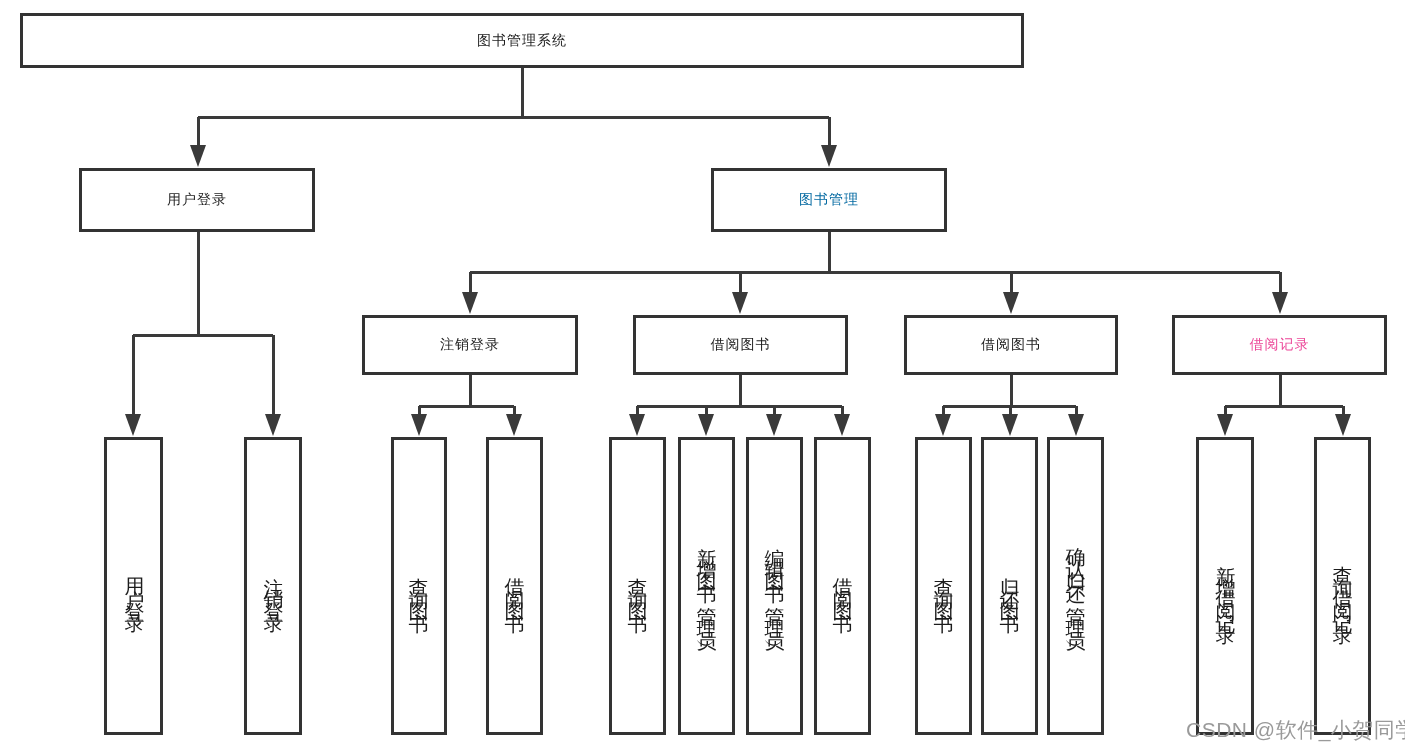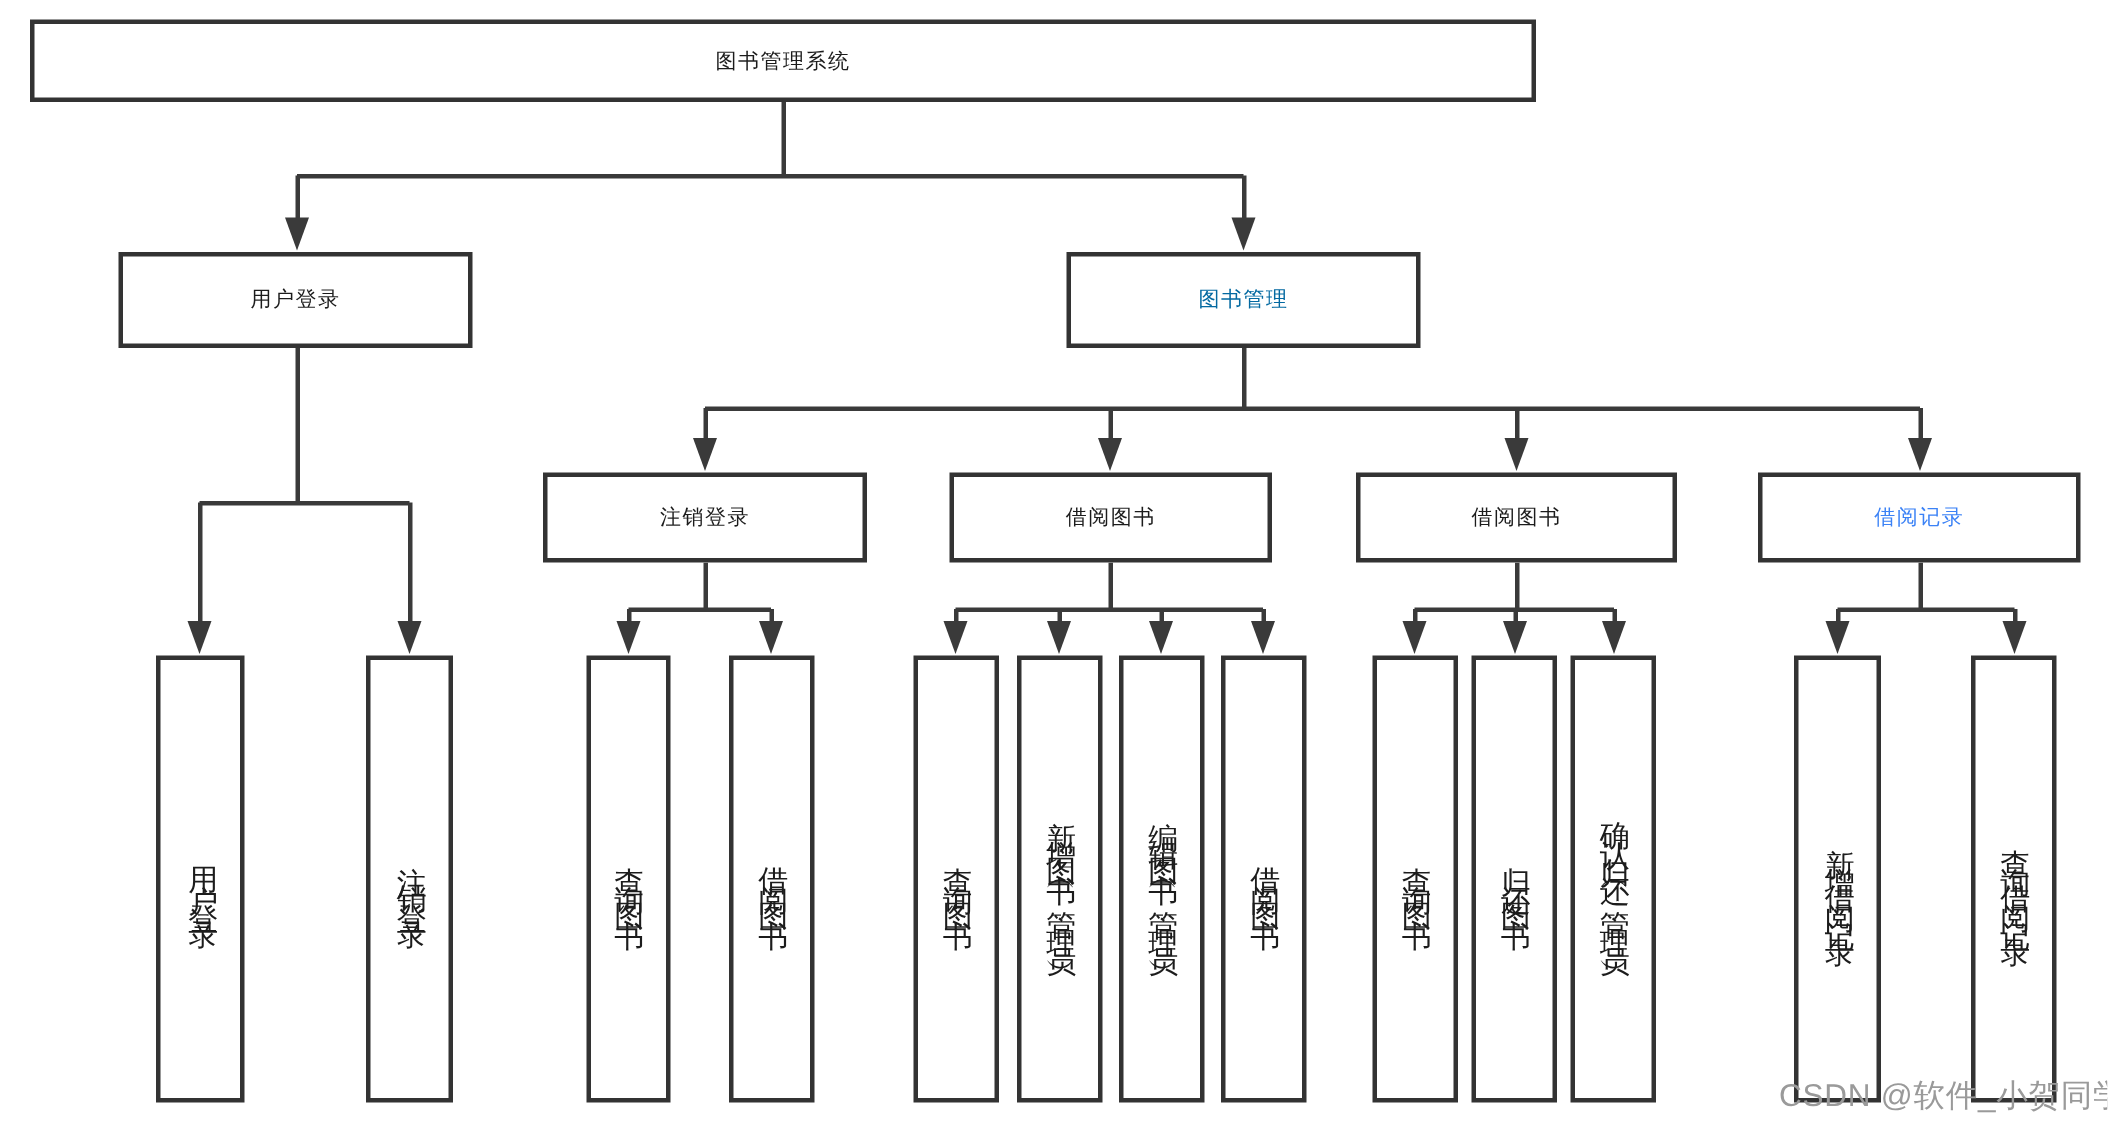--- a/index.html
+++ b/index.html
@@ -104,21 +104,21 @@
       <div class="arrow" style="left: 1217px; top: 414px; border-top-color: rgb(58, 58, 58);"></div>
       <div class="arrow" style="left: 1335px; top: 414px; border-top-color: rgb(58, 58, 58);"></div>
     </div>
   <div id="node-layer">
       <div class="box horiz" style="left: 20px; top: 13px; width: 1004px; height: 55px; border-color: rgb(51, 51, 51); background: rgb(255, 255, 255); color: rgb(28, 28, 28);">图书管理系统</div>
       <div class="box horiz" style="left: 79px; top: 168px; width: 236px; height: 64px; border-color: rgb(51, 51, 51); background: rgb(255, 255, 255); color: rgb(28, 28, 28);">用户登录</div>
       <div class="box horiz" style="left: 711px; top: 168px; width: 236px; height: 64px; border-color: rgb(51, 51, 51); background: rgb(255, 255, 255); color: #0369a1;">图书管理</div>
       <div class="box horiz" style="left: 362px; top: 315px; width: 216px; height: 60px; border-color: rgb(51, 51, 51); background: rgb(255, 255, 255); color: rgb(28, 28, 28);">注销登录</div>
       <div class="box horiz" style="left: 633px; top: 315px; width: 215px; height: 60px; border-color: rgb(51, 51, 51); background: rgb(255, 255, 255); color: rgb(28, 28, 28);">借阅图书</div>
       <div class="box horiz" style="left: 904px; top: 315px; width: 214px; height: 60px; border-color: rgb(51, 51, 51); background: rgb(255, 255, 255); color: rgb(28, 28, 28);">借阅图书</div>
-      <div class="box horiz" style="left: 1172px; top: 315px; width: 215px; height: 60px; border-color: rgb(51, 51, 51); background: rgb(255, 255, 255); color: #3b82f6;">借阅记录</div>
+      <div class="box horiz" style="left: 1172px; top: 315px; width: 215px; height: 60px; border-color: rgb(51, 51, 51); background: rgb(255, 255, 255); color: #ec4899;">借阅记录</div>
       <div class="box vert" style="left: 104px; top: 437px; width: 59px; height: 298px; border-color: rgb(51, 51, 51); background: rgb(255, 255, 255); color: rgb(28, 28, 28);">用户登录</div>
       <div class="box vert" style="left: 244px; top: 437px; width: 58px; height: 298px; border-color: rgb(51, 51, 51); background: rgb(255, 255, 255); color: rgb(28, 28, 28);">注销登录</div>
       <div class="box vert" style="left: 391px; top: 437px; width: 56px; height: 298px; border-color: rgb(51, 51, 51); background: rgb(255, 255, 255); color: rgb(28, 28, 28);">查询图书</div>
       <div class="box vert" style="left: 486px; top: 437px; width: 57px; height: 298px; border-color: rgb(51, 51, 51); background: rgb(255, 255, 255); color: rgb(28, 28, 28);">借阅图书</div>
       <div class="box vert" style="left: 609px; top: 437px; width: 57px; height: 298px; border-color: rgb(51, 51, 51); background: rgb(255, 255, 255); color: rgb(28, 28, 28);">查询图书</div>
       <div class="box vert" style="left: 678px; top: 437px; width: 57px; height: 298px; border-color: rgb(51, 51, 51); background: rgb(255, 255, 255); color: rgb(28, 28, 28);">新增图书（管理员）</div>
       <div class="box vert" style="left: 746px; top: 437px; width: 57px; height: 298px; border-color: rgb(51, 51, 51); background: rgb(255, 255, 255); color: rgb(28, 28, 28);">编辑图书（管理员）</div>
       <div class="box vert" style="left: 814px; top: 437px; width: 57px; height: 298px; border-color: rgb(51, 51, 51); background: rgb(255, 255, 255); color: rgb(28, 28, 28);">借阅图书</div>
       <div class="box vert" style="left: 915px; top: 437px; width: 57px; height: 298px; border-color: rgb(51, 51, 51); background: rgb(255, 255, 255); color: rgb(28, 28, 28);">查询图书</div>
       <div class="box vert" style="left: 981px; top: 437px; width: 57px; height: 298px; border-color: rgb(51, 51, 51); background: rgb(255, 255, 255); color: rgb(28, 28, 28);">归还图书</div>

